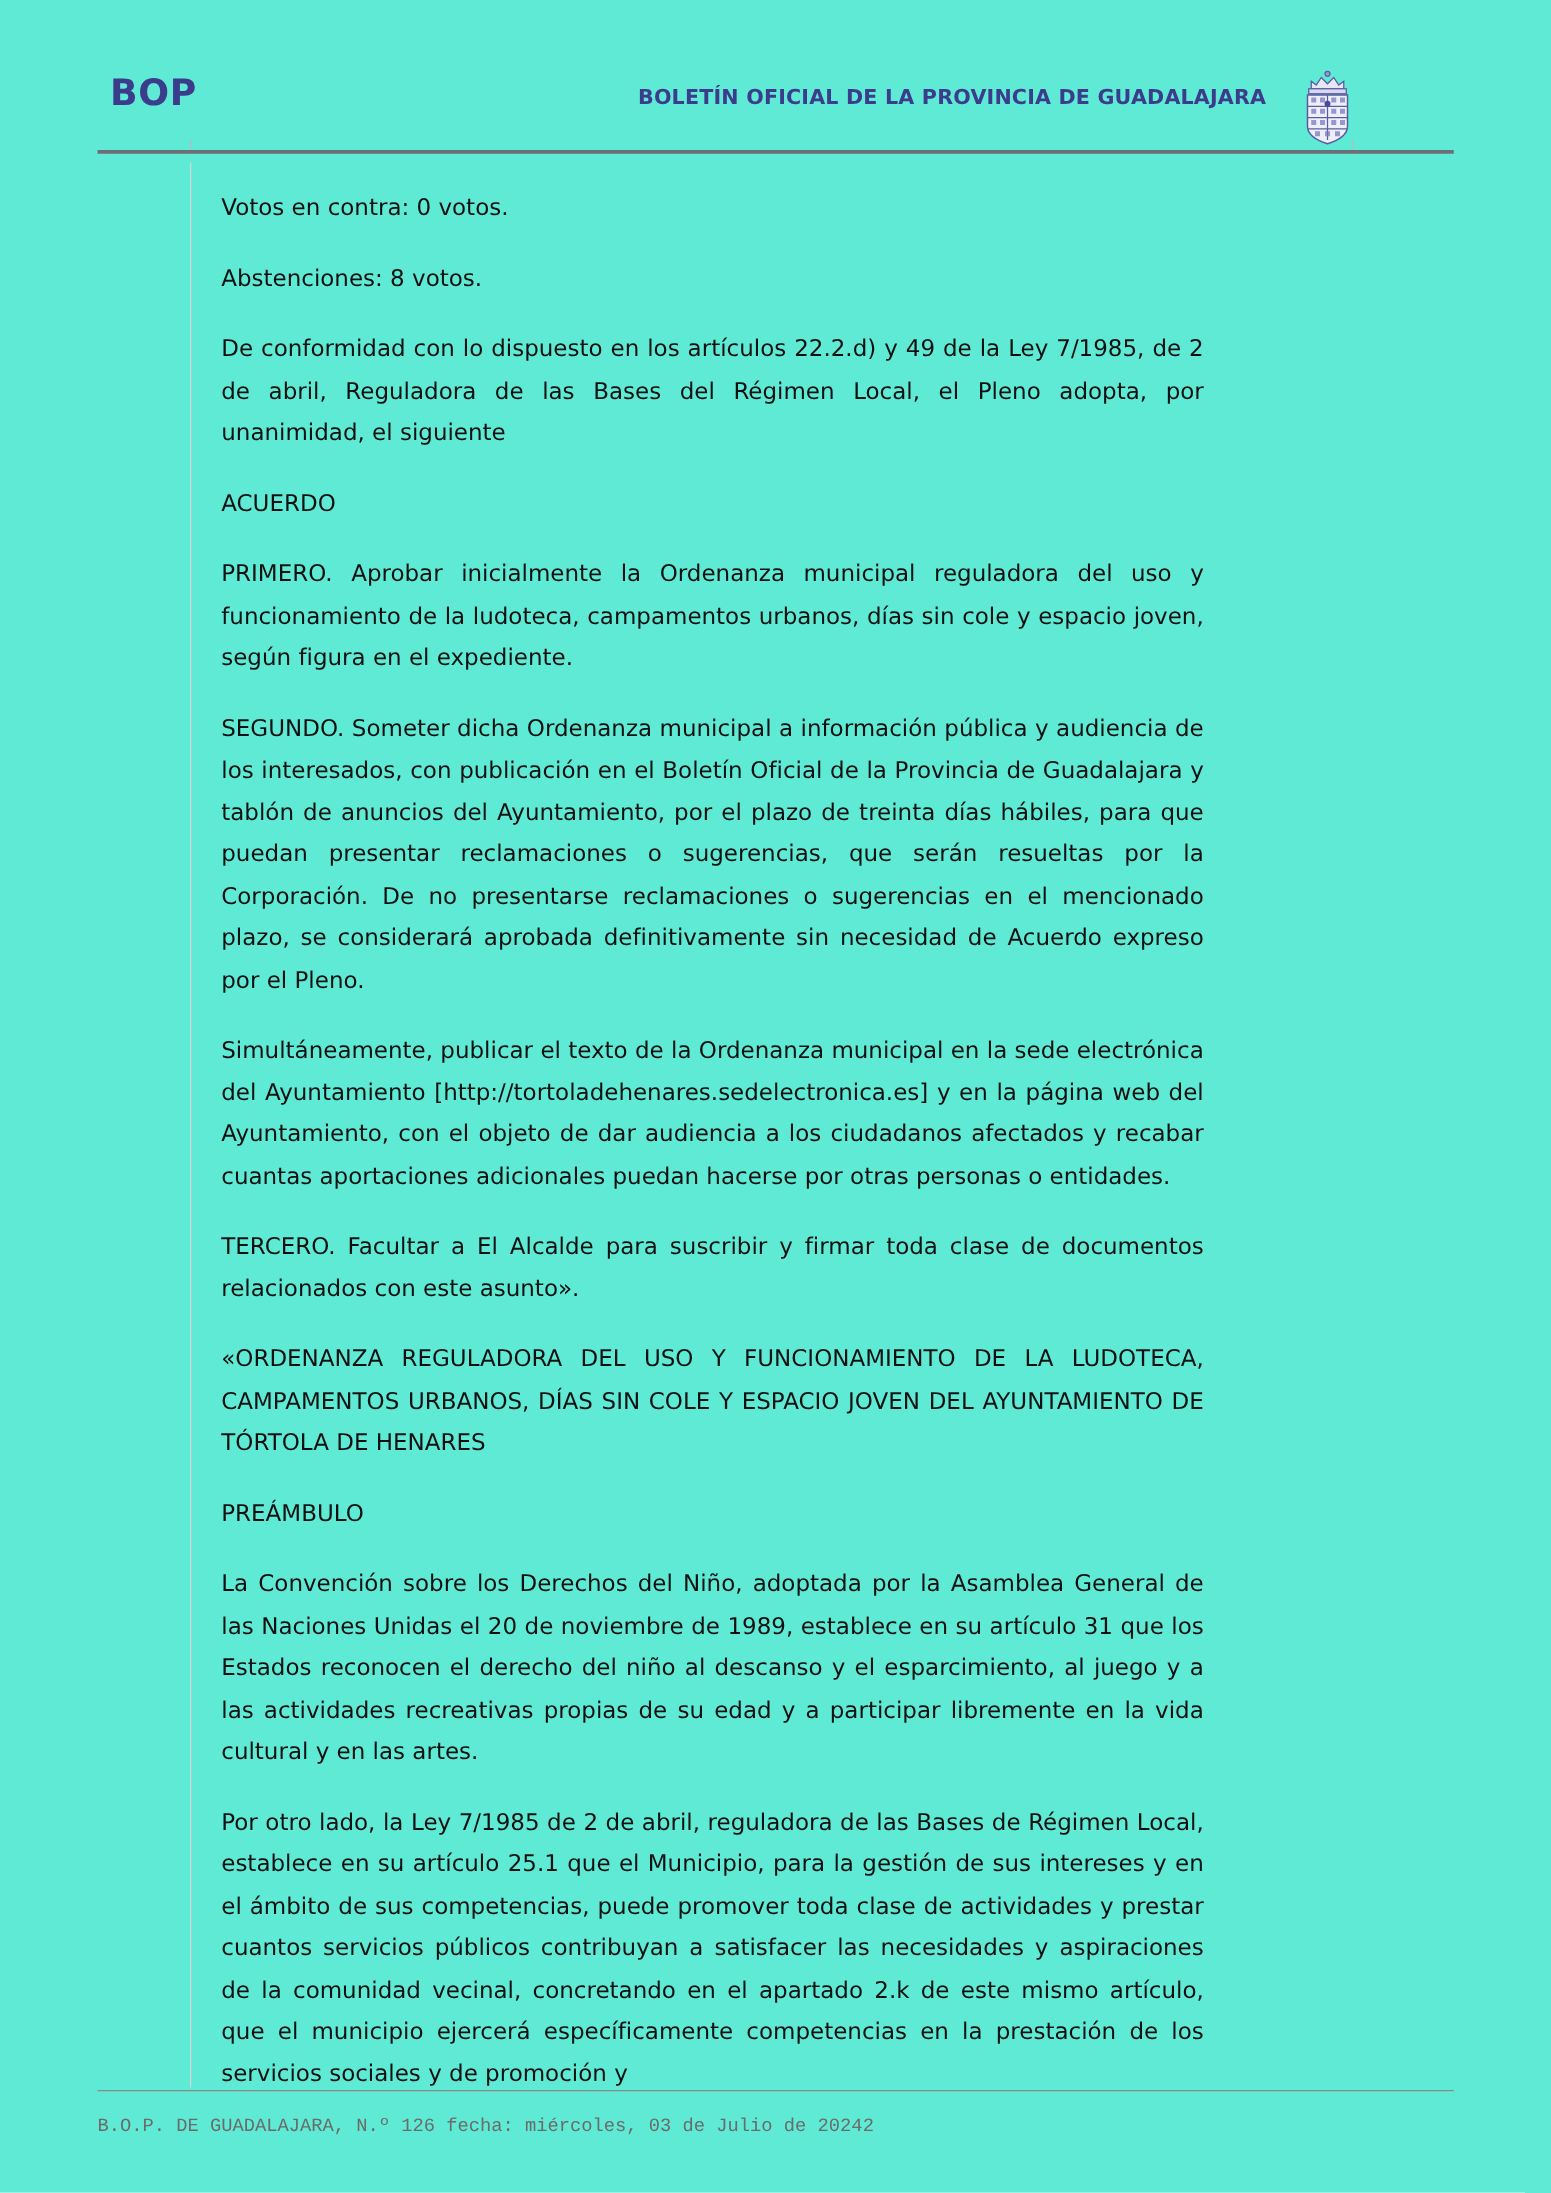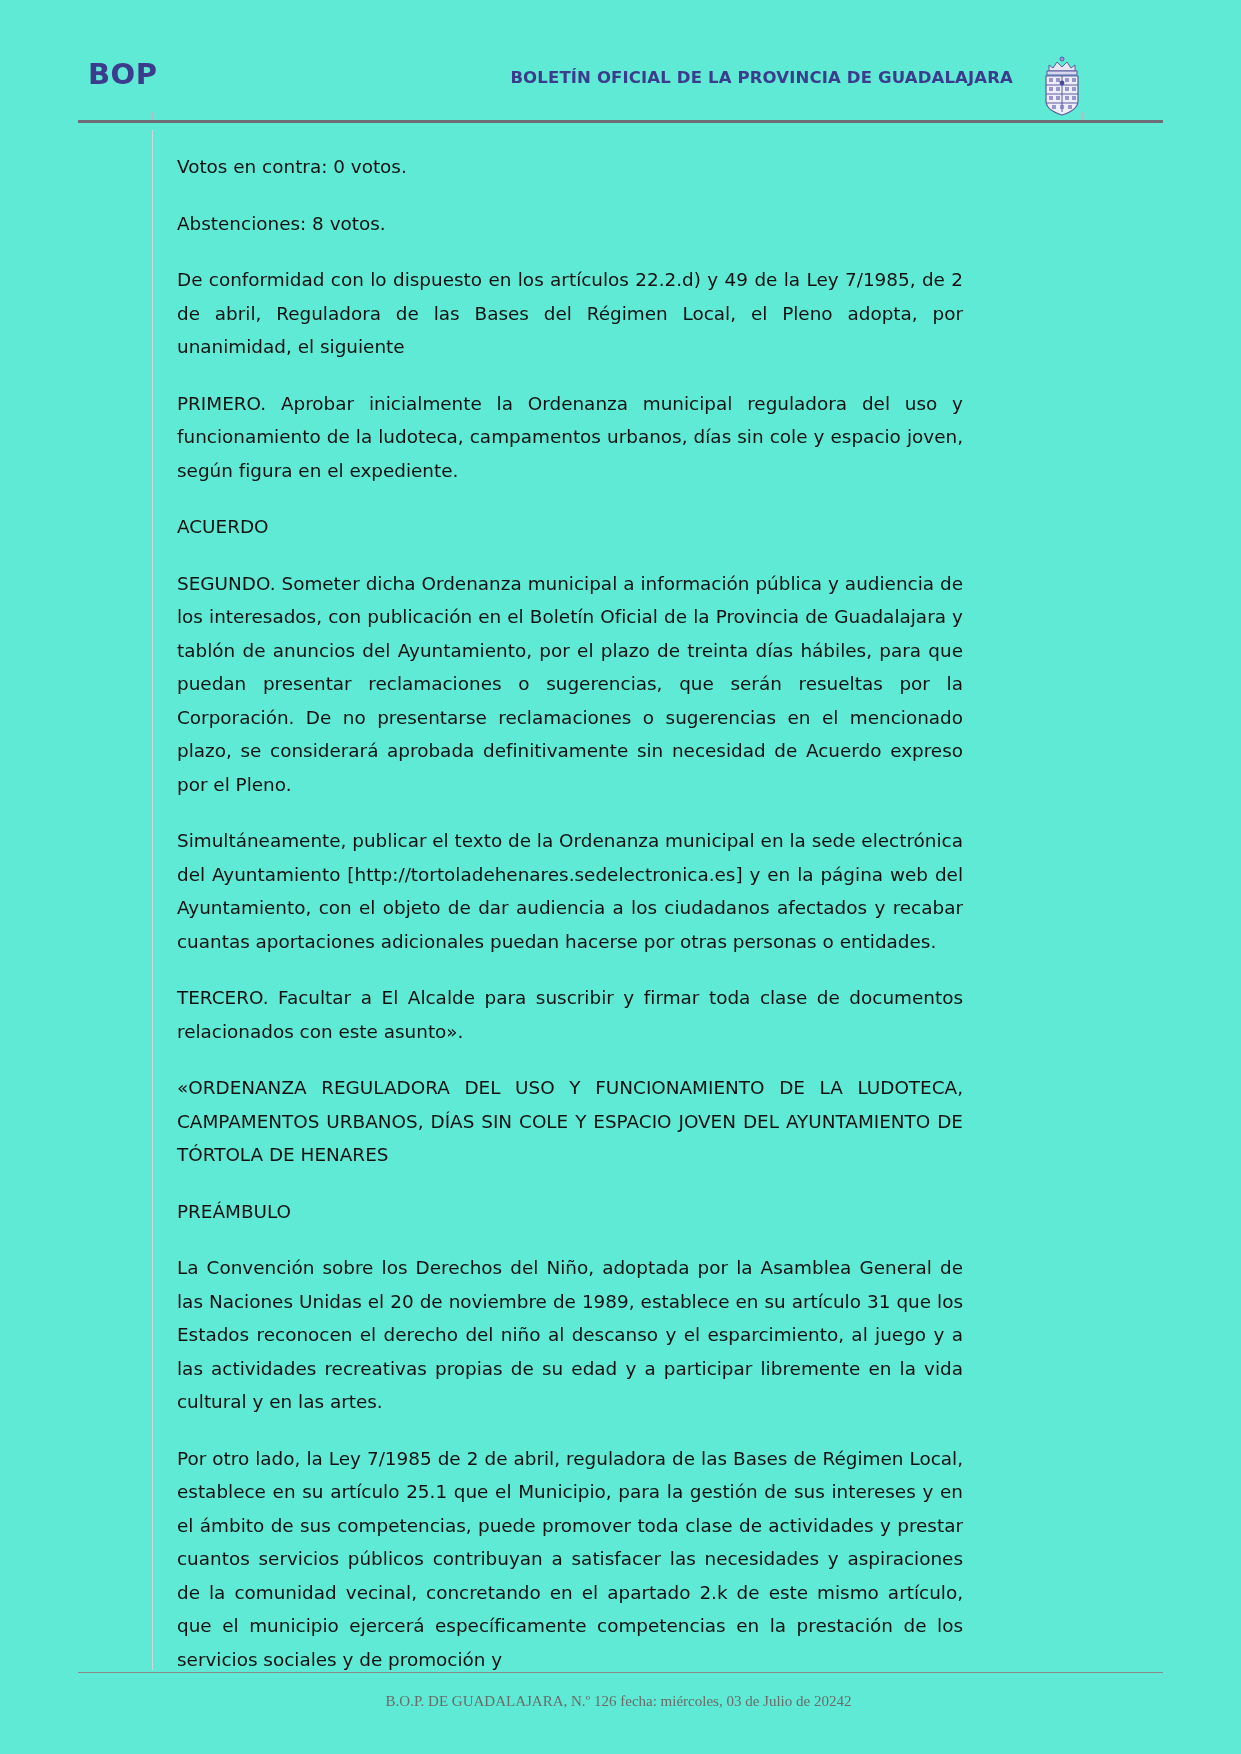--- a/index.html
+++ b/index.html
@@ -133,22 +133,22 @@
     background: #8a8a8a;
   }
   .footer {
     position: absolute;
     left: 78px;
     top: 1686px;
     width: 1085px;
     height: 30px;
     display: flex;
     align-items: center;
-    justify-content: center;
-    font-family: Liberation Serif, serif;
+    justify-content: flex-start;
+    font-family: Liberation Mono, monospace;
     font-size: 15px;
     color: #6b6b6b;
   }
   .footer-left { white-space: nowrap; }
   .footer-right { white-space: nowrap; padding-right: 4px; }
 </style>
 </head>
 <body>
 
 <div class="page">
@@ -195,22 +195,22 @@
   <div class="header-rule"></div>
   <div class="header-rule-tick"></div>
   <div class="header-rule-tick2"></div>
 
   <div class="content-rule"></div>
 
   <div class="content">
     <p class="para nojustify">Votos en contra: 0 votos.</p>
     <p class="para nojustify">Abstenciones: 8 votos.</p>
     <p class="para">De conformidad con lo dispuesto en los artículos 22.2.d) y 49 de la Ley 7/1985, de 2 de abril, Reguladora de las Bases del Régimen Local, el Pleno adopta, por unanimidad, el siguiente</p>
+    <p class="para nojustify">ACUERDO</p>
     <p class="para">PRIMERO. Aprobar inicialmente la Ordenanza municipal reguladora del uso y funcionamiento de la ludoteca, campamentos urbanos, días sin cole y espacio joven, según figura en el expediente.</p>
-    <p class="para nojustify">ACUERDO</p>
     <p class="para">SEGUNDO. Someter dicha Ordenanza municipal a información pública y audiencia de los interesados, con publicación en el Boletín Oficial de la Provincia de Guadalajara y tablón de anuncios del Ayuntamiento, por el plazo de treinta días hábiles, para que puedan presentar reclamaciones o sugerencias, que serán resueltas por la Corporación. De no presentarse reclamaciones o sugerencias en el mencionado plazo, se considerará aprobada definitivamente sin necesidad de Acuerdo expreso por el Pleno.</p>
     <p class="para">Simultáneamente, publicar el texto de la Ordenanza municipal en la sede electrónica del Ayuntamiento [http://tortoladehenares.sedelectronica.es] y en la página web del Ayuntamiento, con el objeto de dar audiencia a los ciudadanos afectados y recabar cuantas aportaciones adicionales puedan hacerse por otras personas o entidades.</p>
     <p class="para">TERCERO. Facultar a El Alcalde para suscribir y firmar toda clase de documentos relacionados con este asunto».</p>
     <p class="para caps">«ORDENANZA REGULADORA DEL USO Y FUNCIONAMIENTO DE LA LUDOTECA, CAMPAMENTOS URBANOS, DÍAS SIN COLE Y ESPACIO JOVEN DEL AYUNTAMIENTO DE TÓRTOLA DE HENARES</p>
     <p class="para nojustify">PREÁMBULO</p>
     <p class="para">La Convención sobre los Derechos del Niño, adoptada por la Asamblea General de las Naciones Unidas el 20 de noviembre de 1989, establece en su artículo 31 que los Estados reconocen el derecho del niño al descanso y el esparcimiento, al juego y a las actividades recreativas propias de su edad y a participar libremente en la vida cultural y en las artes.</p>
     <p class="para">Por otro lado, la Ley 7/1985 de 2 de abril, reguladora de las Bases de Régimen Local, establece en su artículo 25.1 que el Municipio, para la gestión de sus intereses y en el ámbito de sus competencias, puede promover toda clase de actividades y prestar cuantos servicios públicos contribuyan a satisfacer las necesidades y aspiraciones de la comunidad vecinal, concretando en el apartado 2.k de este mismo artículo, que el municipio ejercerá específicamente competencias en la prestación de los servicios sociales y de promoción y</p>
   </div>
 
   <div class="footer-rule"></div>

